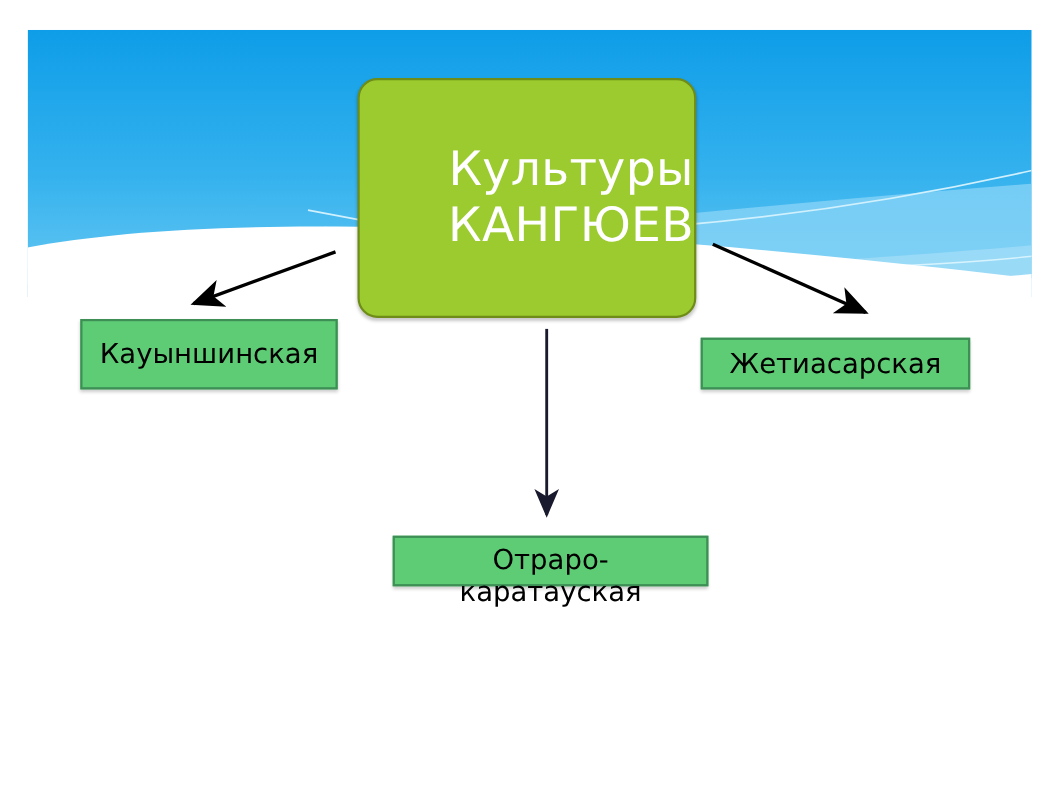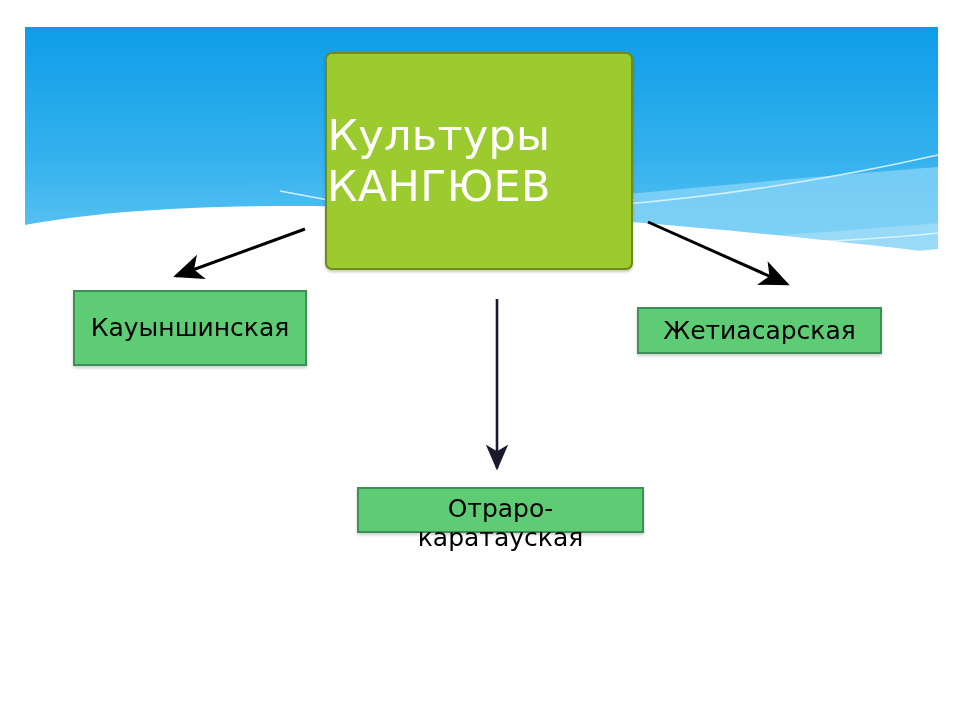--- a/index.html
+++ b/index.html
@@ -30,30 +30,30 @@
   .banner svg {
     display: block;
     width: 913px;
     height: 243px;
   }
 
   
   .center-node {
     position: absolute;
     left: 325px;
-    top: 52px;
+    top: 71px;
     width: 308px;
     height: 218px;
     box-sizing: border-box;
     background: #9BCB2E;
     border: 2px solid #6E8C17;
-    border-radius: 7px;
+    border-radius: 18px;
     display: flex;
     align-items: center;
-    justify-content: flex-start;
+    justify-content: flex-end;
     box-shadow: 0 2px 3px rgba(0,0,0,0.22);
   }
   .center-node .label {
     color: #FFFFFF;
     font-size: 43px;
     line-height: 1.18;
     text-align: center;
     white-space: pre-line;
     letter-spacing: 0.3px;
   }
@@ -73,21 +73,21 @@
     color: #000000;
     font-size: 25px;
     line-height: 1.18;
     text-align: center;
     white-space: pre-line;
   }
   .leaf-left {
     left: 73px;
     top: 290px;
     width: 234px;
-    height: 76px;
+    height: 64px;
   }
   .leaf-right {
     left: 637px;
     top: 307px;
     width: 245px;
     height: 47px;
   }
   .leaf-bottom {
     left: 357px;
     top: 487px;

